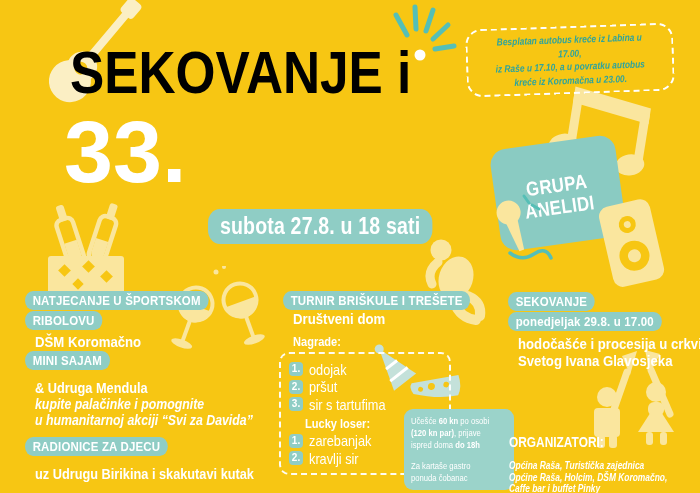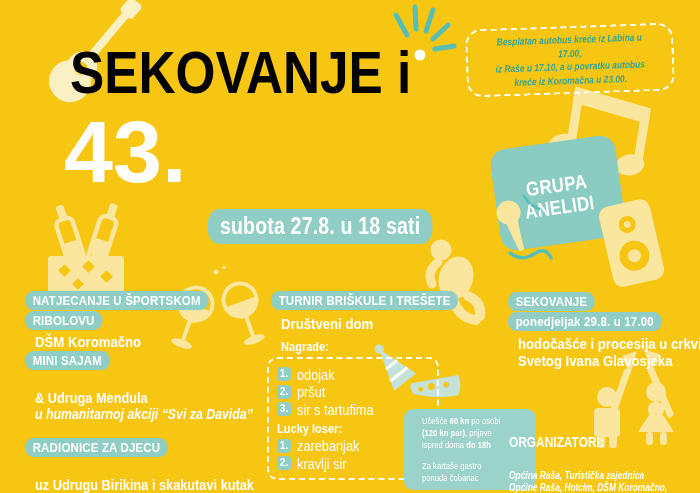--- a/index.html
+++ b/index.html
@@ -36,42 +36,42 @@
        padding:5px 4px;transform:rotate(-2deg);text-align:center;}
   .bus .inner{color:#2FA49C;font-weight:bold;font-style:italic;font-size:10px;
               line-height:13.5px;transform:scaleX(.84);transform-origin:50% 50%;}
   
   .band{left:495px;top:142px;width:126px;height:102px;background:#8ACBC2;
         border-radius:16px;transform:rotate(-8deg);text-align:center;}
   .band .lines{margin-top:32px;color:#fff;font-weight:bold;font-size:20px;
                line-height:22px;letter-spacing:.5px;}
   
   .col-left{left:25px;top:291px;width:250px;}
-  .col-mid{left:271px;top:291px;width:200px;}
+  .col-mid{left:283px;top:291px;width:200px;}
   .col-right{left:508px;top:292px;width:190px;}
   .dashedbox{margin:3px 0 0 -4px;width:152px;border:2px dashed rgba(255,255,255,.95);
              border-radius:10px;padding:5px 8px;}
   .prow{display:flex;align-items:center;gap:6px;margin:2.5px 0;}
   .badge{flex:0 0 14px;width:14px;height:14px;background:#8FCDC5;border-radius:4px;
          color:#fff;font-size:10px;font-weight:bold;line-height:14px;text-align:center;}
   .plabel{color:#fff;font-size:15px;line-height:15px;}
   .minih{color:#fff;font-weight:bold;font-size:13px;line-height:15px;}
   .fee{left:404px;top:409px;width:96px;background:#9BD3CA;border-radius:9px;
-       padding:6px 18px;color:#fff;font-size:9px;line-height:12px;}
+       padding:6px 7px;color:#fff;font-size:9px;line-height:12px;}
   .fee .fl{display:inline-block;transform:scaleX(.85);transform-origin:0 50%;
            white-space:nowrap;display:block;}
   .fee b{font-weight:bold;}
   .fee .gap{height:9px;}
   .orgs{left:509px;top:434px;}
   .orgs .h{font-size:14px;line-height:16px;}
   .orgs .l{font-size:10.5px;line-height:11.5px;font-weight:bold;font-style:italic;
            transform:scaleX(.8);}
-  .mt1{margin-top:1px;}.mt2{margin-top:20px;}.mt3{margin-top:3px;}
-  .mt4{margin-top:4px;}.mt5{margin-top:5px;}.mt7{margin-top:7px;}
-  .mt9{margin-top:16px;}.mt13{margin-top:1px;}
+  .mt1{margin-top:1px;}.mt2{margin-top:10px;}.mt3{margin-top:3px;}
+  .mt4{margin-top:4px;}.mt5{}.mt7{margin-top:7px;}
+  .mt9{margin-top:9px;}.mt13{margin-top:1px;}
 </style>
 </head>
 <body>
 
 <div class="poster">
 
   <svg class="icon" style="left:26px;top:0" width="135" height="120" viewBox="0 0 135 120">
     <g transform="translate(60,62) rotate(40)" fill="#FBEFC4">
       <rect x="-4" y="-64" width="8" height="58" rx="2"></rect>
       <rect x="-8" y="-79" width="16" height="18" rx="4"></rect>
@@ -212,21 +212,21 @@
     <g stroke="#FAE69E" stroke-width="7" stroke-linecap="round">
       <line x1="33" y1="64" x2="47" y2="24"></line>
       <line x1="90" y1="66" x2="71" y2="22"></line>
     </g>
   </svg>
 
   <div class="abs title">
     <span class="tc">SEKOVANJE i</span>
   </div>
 
-  <div class="abs edition">43.</div>
+  <div class="abs edition">33.</div>
 
 
   <div class="abs datepill row">
     <span class="pill">subota 27.8. u 18 sati</span>
   </div>
 
   <div class="abs bus">
     <div class="inner">
       <span>Besplatan autobus kreće iz Labina u 17.00,</span><br>
       <span>iz Raše u 17.10, a u povratku autobus</span><br>
@@ -245,20 +245,23 @@
       <span class="t b16">DŠM Koromačno</span>
     </div>
 
     <div class="row mt13">
       <span class="pill">MINI SAJAM</span>
     </div>
     <div class="row mt2 ml10">
       <span class="t b15">&amp; Udruga Mendula</span>
     </div>
     <div class="row ml10">
+      <span class="t i15">kupite palačinke i pomognite</span>
+    </div>
+    <div class="row ml10">
       <span class="t i15">u humanitarnoj akciji “Svi za Davida”</span>
     </div>
 
     <div class="row mt9">
       <span class="pill">RADIONICE ZA DJECU</span>
     </div>
     <div class="row mt2 ml10">
       <span class="t b15">uz Udrugu Birikina i skakutavi kutak</span>
     </div>
   </div>
@@ -280,21 +283,21 @@
         <span class="t plabel">odojak</span>
       </div>
       <div class="prow">
         <span class="badge">2.</span>
         <span class="t plabel">pršut</span>
       </div>
       <div class="prow">
         <span class="badge">3.</span>
         <span class="t plabel">sir s tartufima</span>
       </div>
-      <div class="row" style="margin:4px 0 2px">
+      <div class="row" style="margin:4px 16px 2px">
         <span class="t minih">Lucky loser:</span>
       </div>
       <div class="prow">
         <span class="badge">1.</span>
         <span class="t plabel">zarebanjak</span>
       </div>
       <div class="prow">
         <span class="badge">2.</span>
         <span class="t plabel">kravlji sir</span>
       </div>

